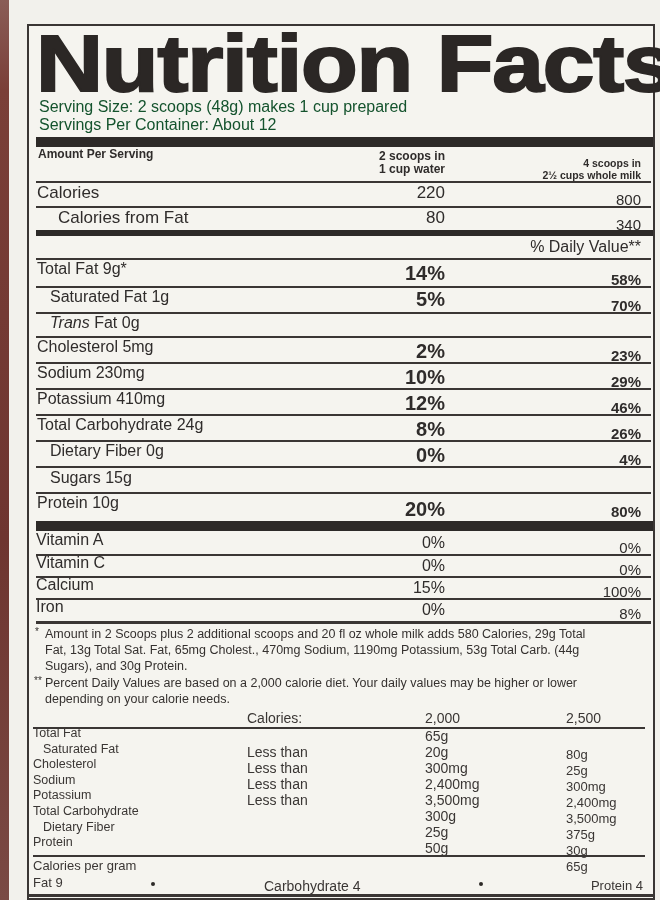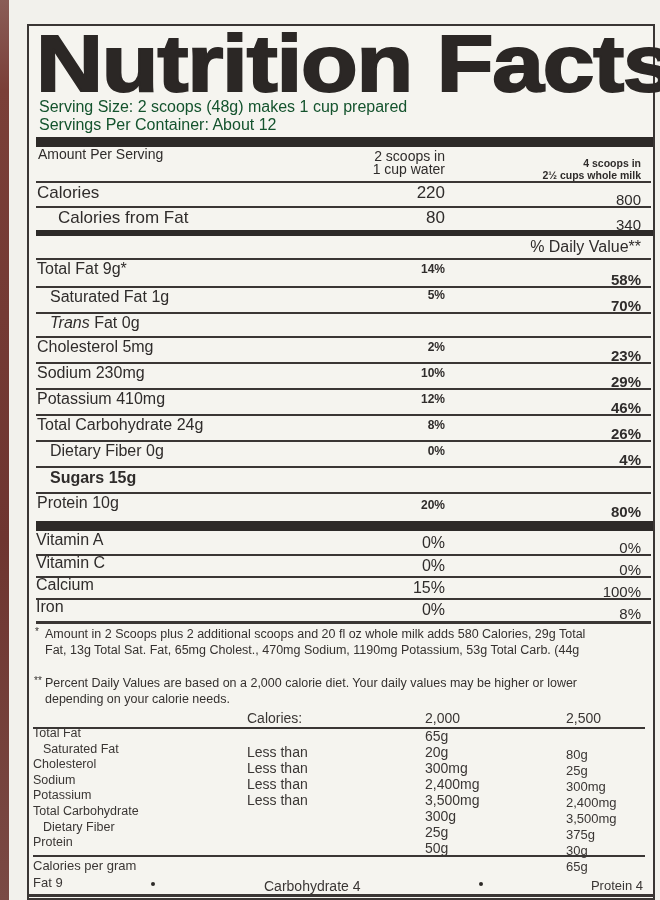--- a/index.html
+++ b/index.html
@@ -30,24 +30,24 @@
     -webkit-text-stroke: 2px #2b2725;
   }
   .serving { position: absolute; left: 10px; font-size: 16px; color: #14532d; }
   .thick { position: absolute; left: 7px; right: 0; background: #2d2a28; }
   .thin { position: absolute; left: 7px; right: 2px; height: 2px; background: #3a3634; }
   .txt { position: absolute; white-space: nowrap; }
   .b { font-weight: normal; }
   .r { text-align: right; }
   .col1 { right: 208px; }
   .col2 { right: 12px; }
-  .hdr { font-size: 14px; font-weight: normal; line-height: 13px; }
+  .hdr { font-size: 12px; font-weight: bold; line-height: 13px; }
   .row-label { left: 8px; font-size: 16px; }
   .row-sub { left: 21px; font-size: 16px; }
-  .pct { font-size: 12px; font-weight: bold; }
+  .pct { font-size: 20px; font-weight: bold; }
   .pct2 { font-size: 15px; font-weight: bold; }
   .vit { font-size: 16px; }
   .foot { font-size: 12.5px; line-height: 16px; color: #35312f; }
   .tbl { font-size: 12.5px; line-height: 15.6px; color: #3a3634; }
   .tbl2 { font-size: 14px; line-height: 16px; color: #3a3634; }
   .dot { position: absolute; width: 4px; height: 4px; border-radius: 50%; background: #2d2a28; }
 </style>
 </head>
 <body>
 
@@ -116,21 +116,21 @@
   <div class="txt row-label" style="top:390px;"><span class="b">Total Carbohydrate</span> <span>24g</span></div>
   <div class="txt r col1 pct" style="top:392px;">8%</div>
   <div class="txt r col2 pct2" style="top:399px;">26%</div>
   <div class="thin" style="top:414px;"></div>
 
   <div class="txt row-sub" style="top:416px;"><span>Dietary Fiber</span> <span>0g</span></div>
   <div class="txt r col1 pct" style="top:418px;">0%</div>
   <div class="txt r col2 pct2" style="top:425px;">4%</div>
   <div class="thin" style="top:440px;"></div>
 
-  <div class="txt row-sub" style="top:443px;font-weight:bold;"><span>Sugars</span> <span>15g</span></div>
+  <div class="txt row-sub" style="top:443px;"><span>Sugars</span> <span>15g</span></div>
   <div class="thin" style="top:466px;"></div>
 
   <div class="txt row-label" style="top:468px;"><span class="b">Protein</span> <span>10g</span></div>
   <div class="txt r col1 pct" style="top:472px;">20%</div>
   <div class="txt r col2 pct2" style="top:477px;">80%</div>
 
   <div class="thick" style="top:495px; height:10px;"></div>
 
   <div class="txt vit" style="left:7px; top:505px;">Vitamin A</div>
   <div class="txt vit r col1" style="top:508px;">0%</div>
@@ -149,20 +149,21 @@
 
   <div class="txt vit" style="left:7px; top:572px;">Iron</div>
   <div class="txt vit r col1" style="top:575px;">0%</div>
   <div class="txt r col2" style="top:579px; font-size:15px;">8%</div>
   <div class="thin" style="top:595px; height:3px;"></div>
 
   <div class="txt foot" style="left:6px; top:598px; font-size:10px;">*</div>
   <div class="txt foot" style="left:16px; top:600px;">
     <div>Amount in 2 Scoops plus 2 additional scoops and 20 fl oz whole milk adds 580 Calories, 29g Total</div>
     <div>Fat, 13g Total Sat. Fat, 65mg Cholest., 470mg Sodium, 1190mg Potassium, 53g Total Carb. (44g</div>
+    <div>Sugars), and 30g Protein.</div>
   </div>
   <div class="txt foot" style="left:5px; top:647px; font-size:10px;">**</div>
   <div class="txt foot" style="left:16px; top:649px;">
     <div>Percent Daily Values are based on a 2,000 calorie diet. Your daily values may be higher or lower</div>
     <div>depending on your calorie needs.</div>
   </div>
 
   <div class="txt tbl2" style="left:218px; top:684px;">Calories:</div>
   <div class="txt tbl2" style="left:396px; top:684px;">2,000</div>
   <div class="txt tbl2" style="left:537px; top:684px;">2,500</div>

